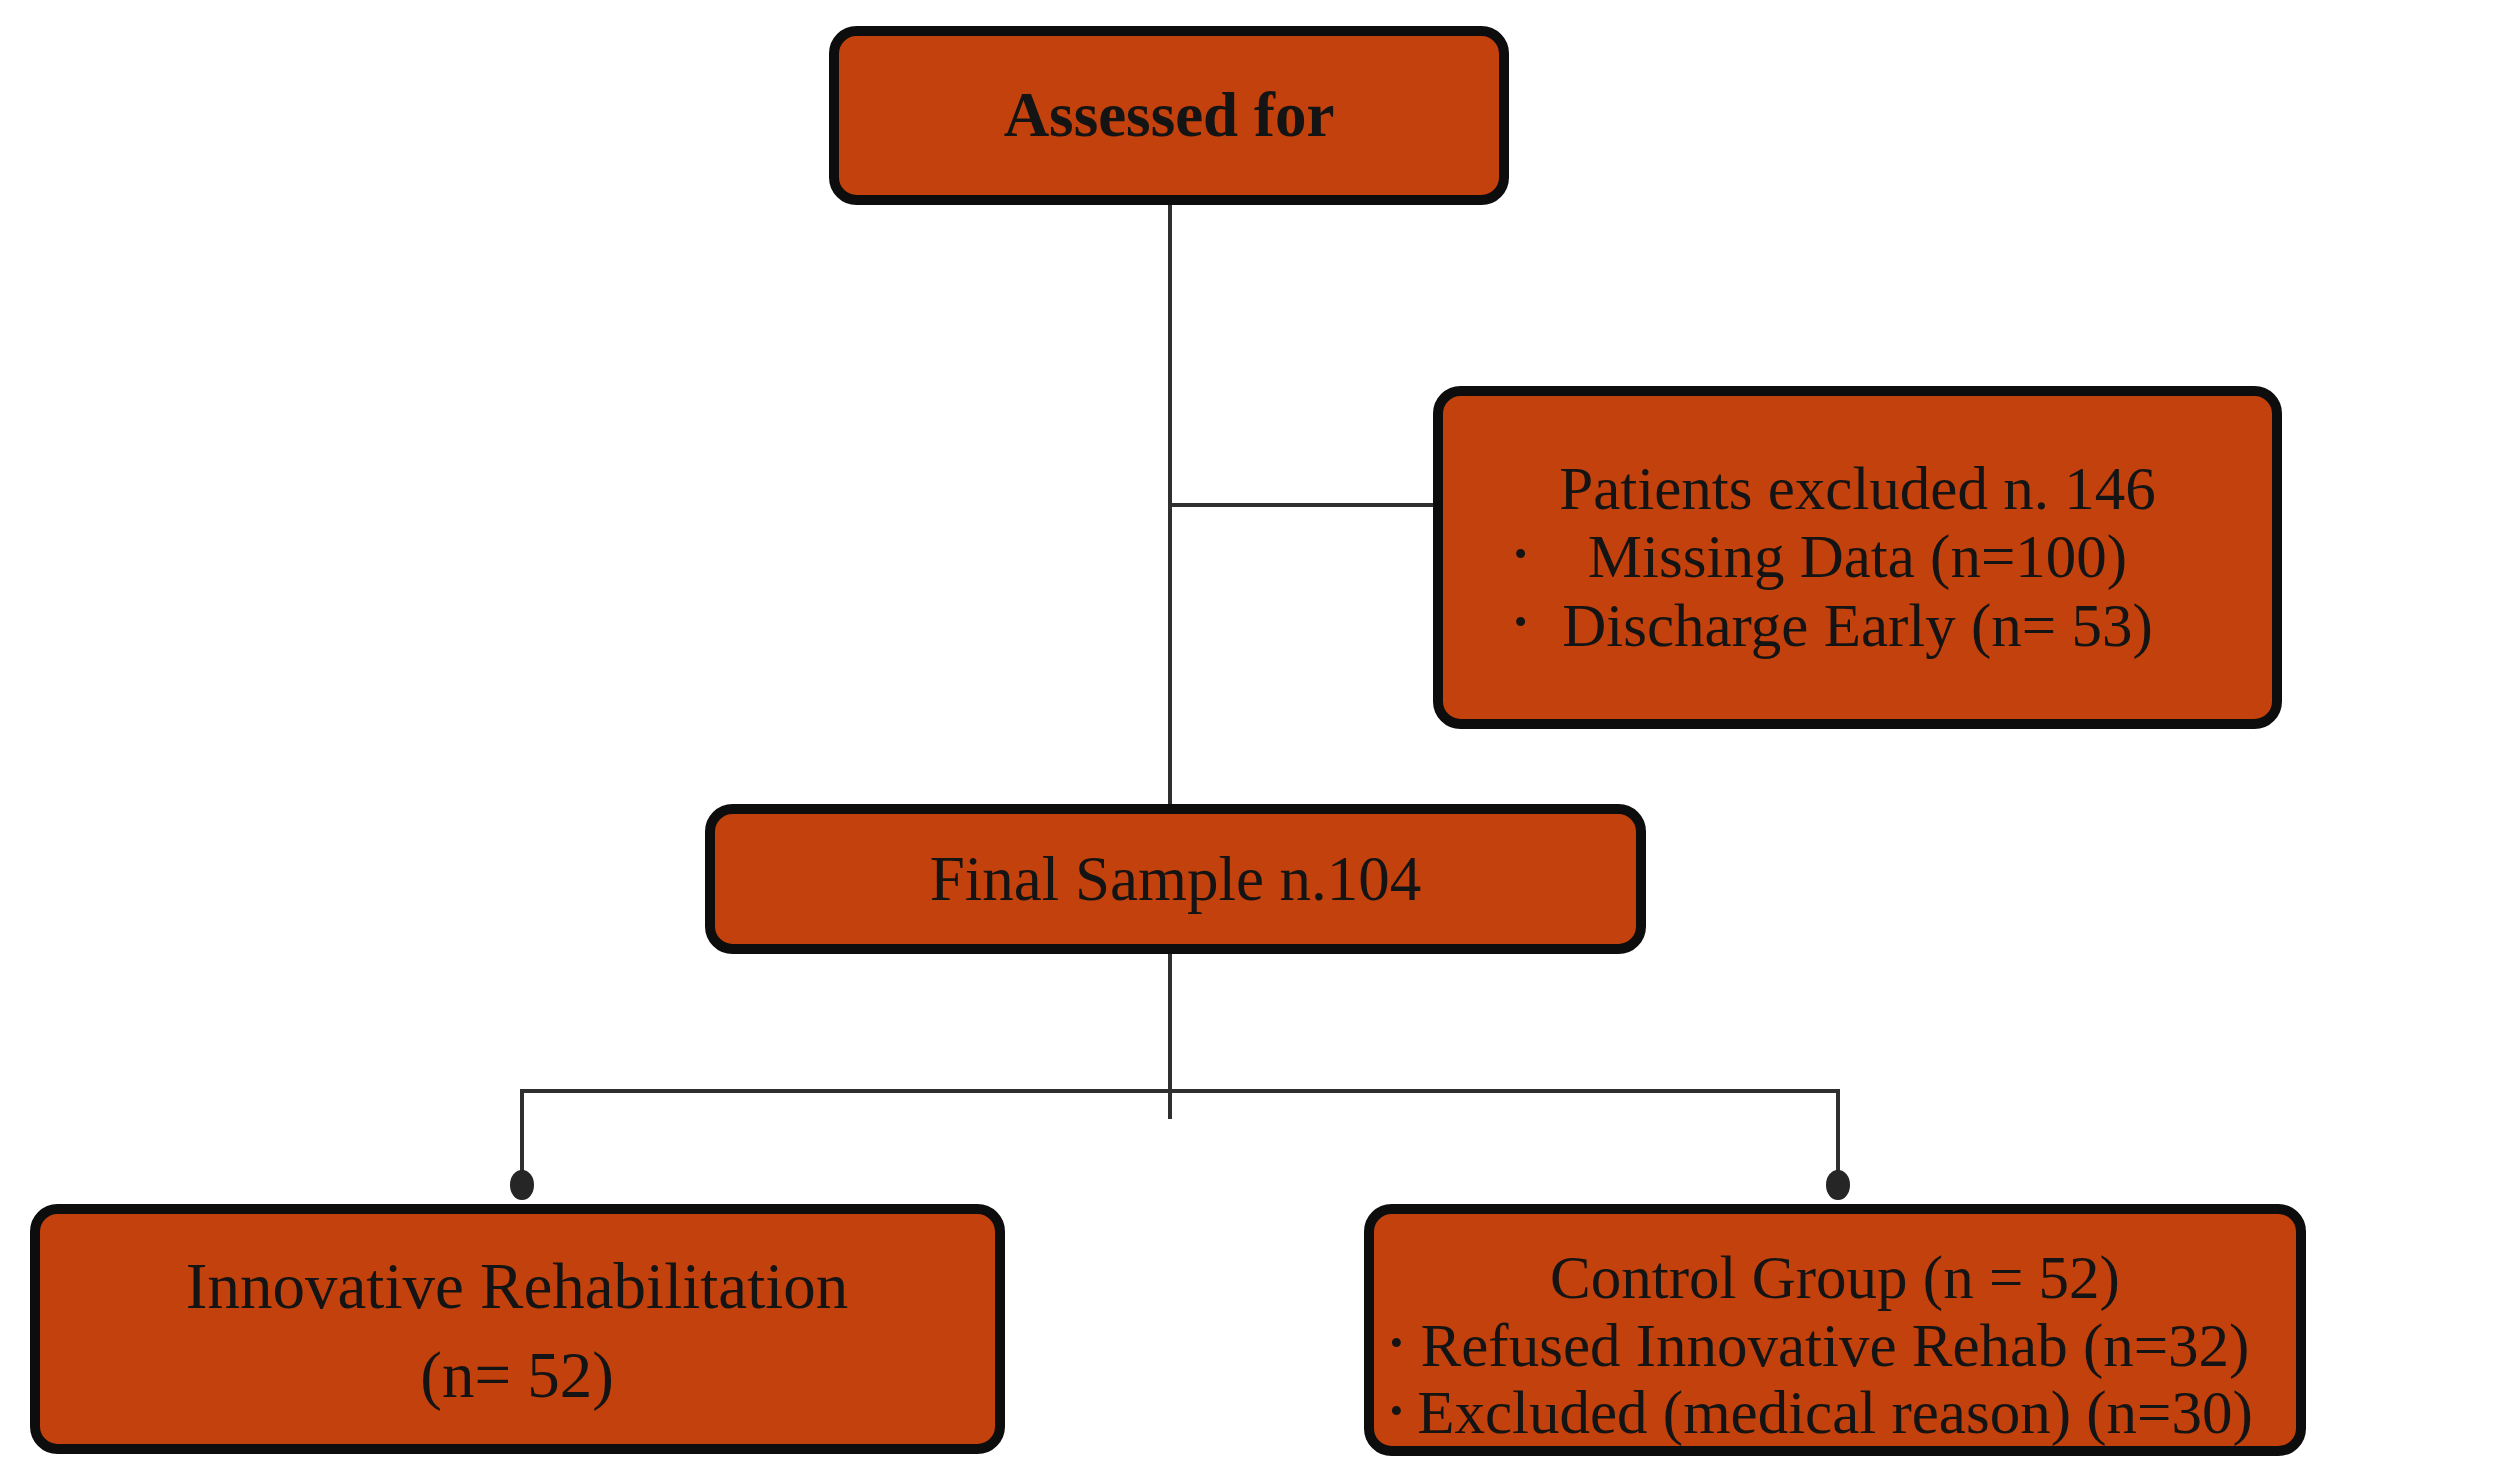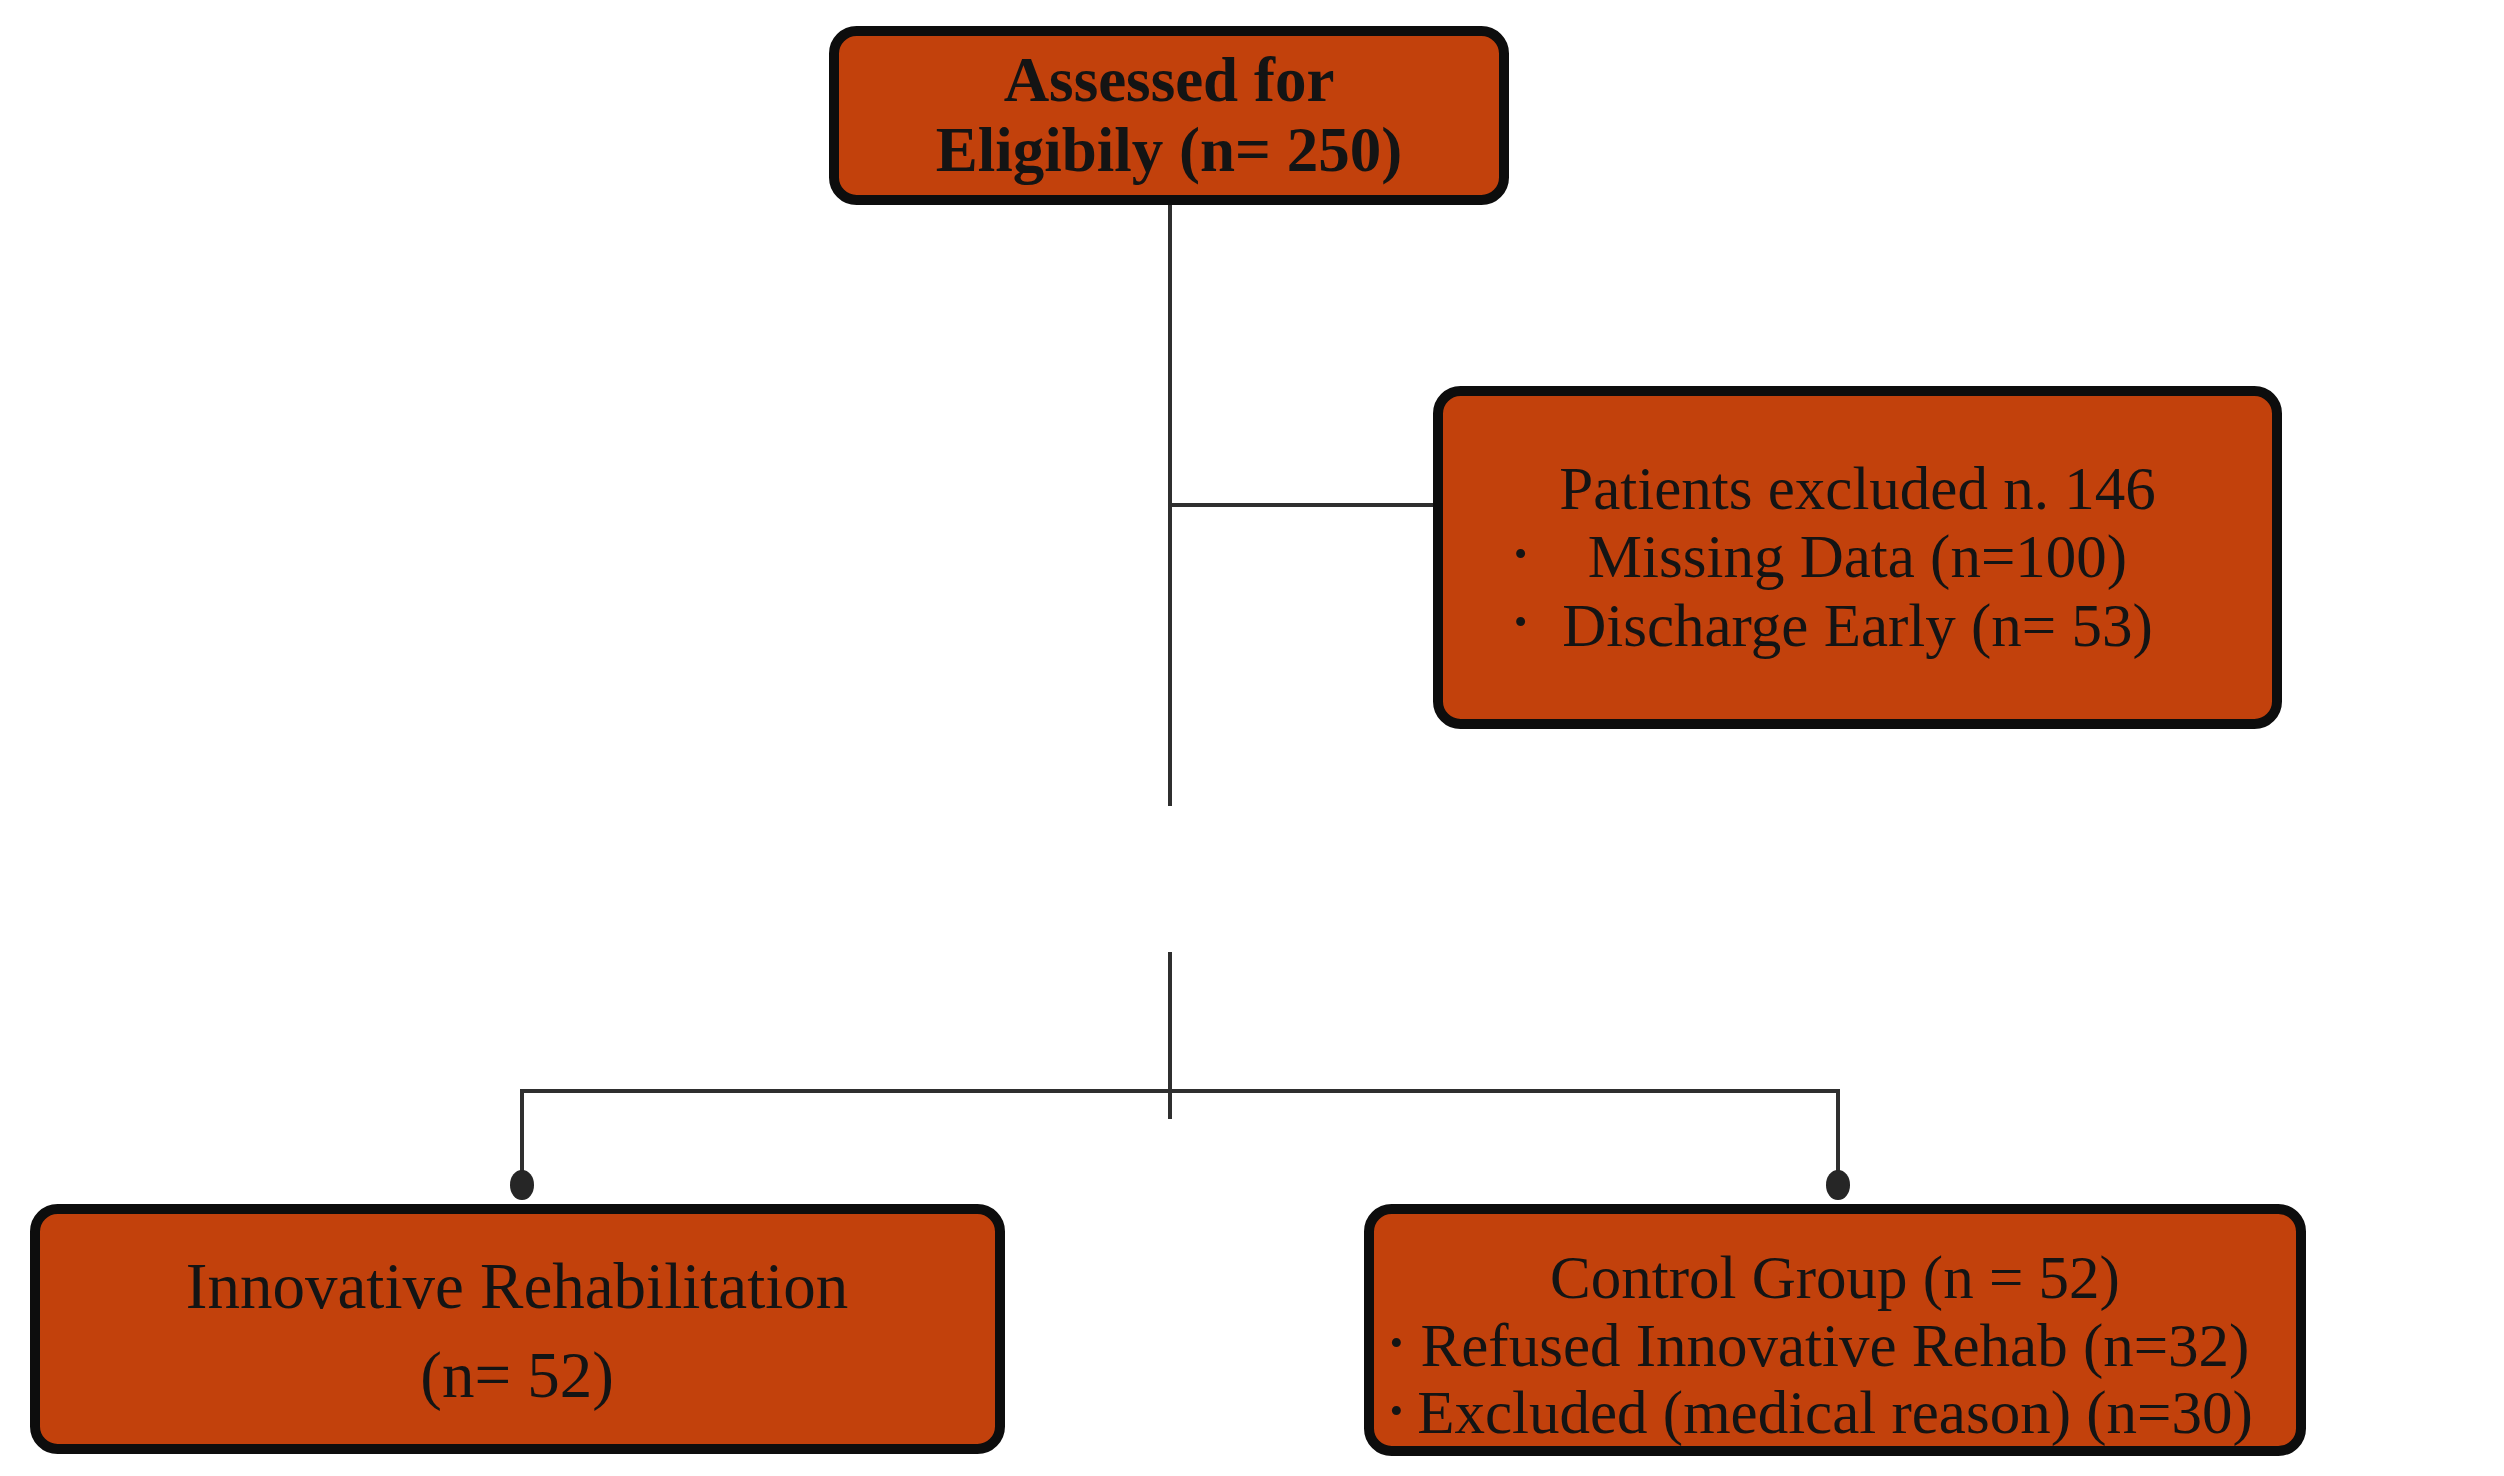--- a/index.html
+++ b/index.html
@@ -93,35 +93,37 @@
   <div class="line" style="left:1170px; top:503px; width:264px; height:3.9px;"></div>
   <div class="line" style="left:1168px; top:952px; width:3.9px; height:167px;"></div>
   <div class="line" style="left:520px; top:1089px; width:1320px; height:3.9px;"></div>
   <div class="line" style="left:520px; top:1090px; width:3.9px; height:99px;"></div>
   <div class="line" style="left:1836px; top:1090px; width:3.9px; height:99px;"></div>
   <div class="dot" style="left:510px; top:1170px;"></div>
   <div class="dot" style="left:1826px; top:1170px;"></div>
 
   <div class="node node-assessed">
     <div>Assessed for</div>
-    <div>Eligibily (n= 250)</div>
   </div>
 
   <div class="node node-excluded">
     <div>Patients excluded n. 146</div>
     <div class="bullet-line">
       <span class="bullet-mark">•</span>
       <span>Missing Data (n=100)</span>
     </div>
     <div class="bullet-line">
       <span class="bullet-mark">•</span>
       <span>Discharge Early (n= 53)</span>
     </div>
   </div>
 
+  <div class="node node-final">
+    <div>Final Sample n.104</div>
+  </div>
 
   <div class="node node-innovative">
     <div>Innovative Rehabilitation</div>
     <div>(n= 52)</div>
   </div>
 
   <div class="node node-control">
     <div>Control Group (n = 52)</div>
     <div class="bullet-line">
       <span class="bullet-mark">•</span>

